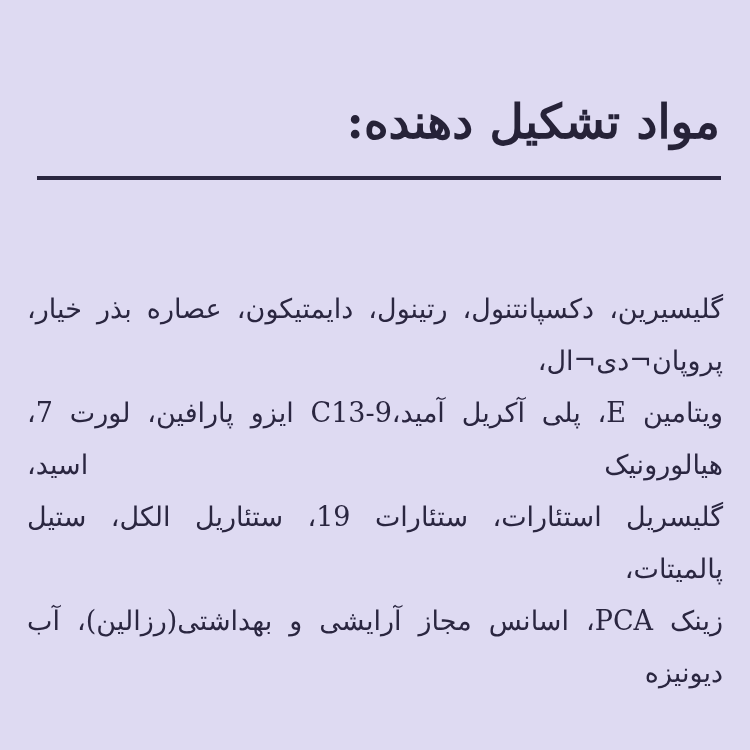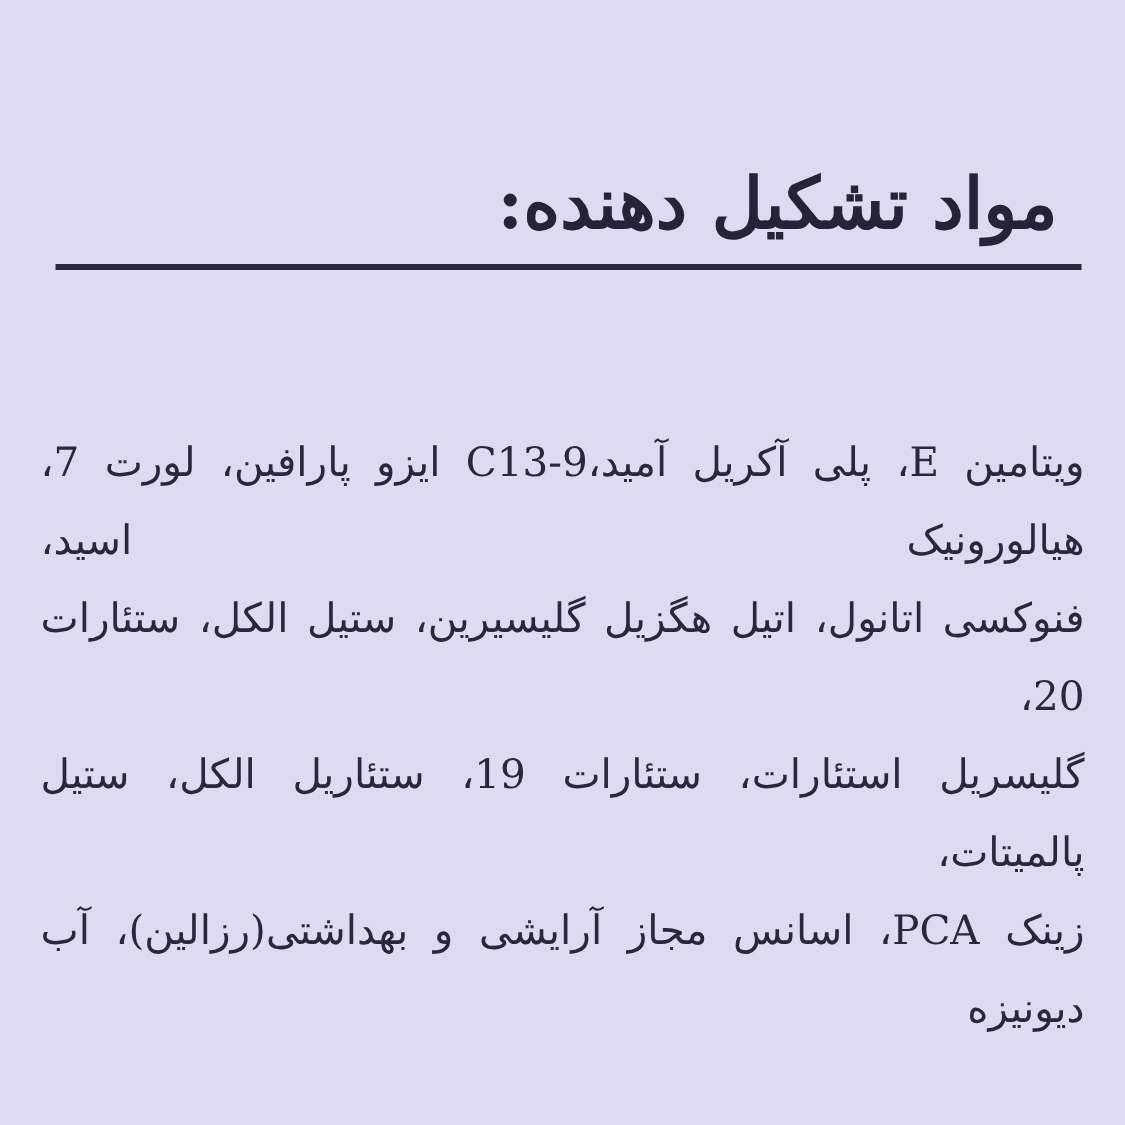--- a/index.html
+++ b/index.html
@@ -14,21 +14,21 @@
     color: #2a2640;
     font-family: "DejaVu Serif", serif;
     direction: rtl;
     overflow: hidden;
   }
   .title {
     position: absolute;
     top: 84px;
     right: 30px;
     left: 30px;
-    margin: 15px;
+    margin: 0;
     font-size: 47px;
     font-weight: 700;
     line-height: 1.6;
     text-align: right;
     color: #262238;
   }
   .divider {
     position: absolute;
     top: 176px;
     left: 37px;
@@ -54,19 +54,19 @@
 </head>
 <body>
 
 <div class="page">
 
   <h1 class="title">مواد تشکیل دهنده:</h1>
 
   <div class="divider"></div>
 
   <div class="ingredients">
+    <div class="ingredient-line">گلیسیرین، دکسپانتنول، رتینول، دایمتیکون، عصاره بذر خیار، پروپان¬دی¬ال،</div>
     <div class="ingredient-line">ویتامین E، پلی آکریل آمید،C13-9 ایزو پارافین، لورت 7، هیالورونیک اسید،</div>
-    <div class="ingredient-line">فنوکسی اتانول، اتیل هگزیل گلیسیرین، ستیل الکل، ستئارات 20،</div>
     <div class="ingredient-line">گلیسریل استئارات، ستئارات 19، ستئاریل الکل، ستیل پالمیتات،</div>
     <div class="ingredient-line">زینک PCA، اسانس مجاز آرایشی و بهداشتی(رزالین)، آب دیونیزه</div>
   </div>
 
 </div>
 
 </body></html>

